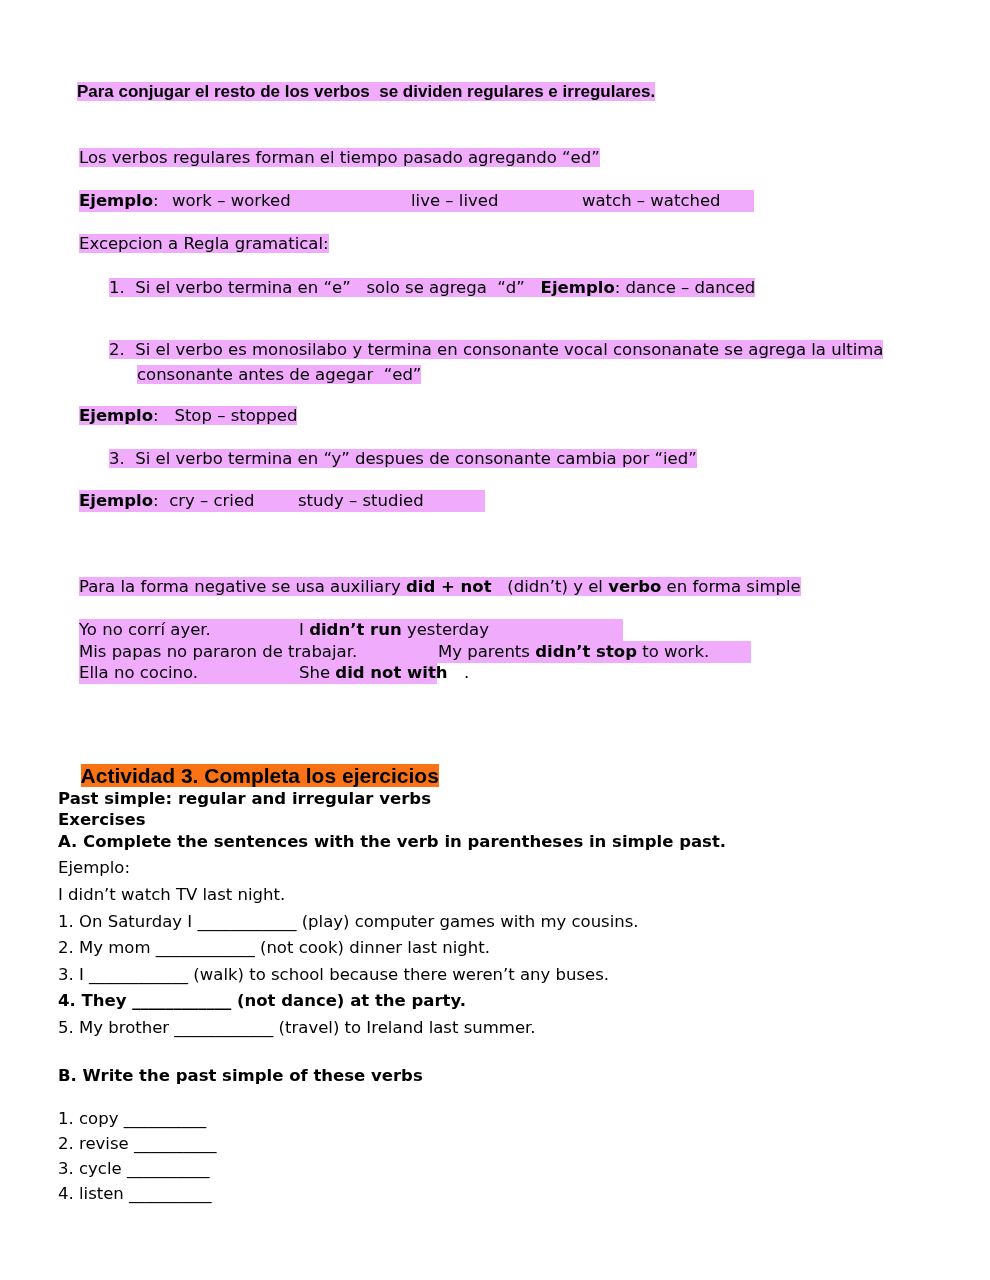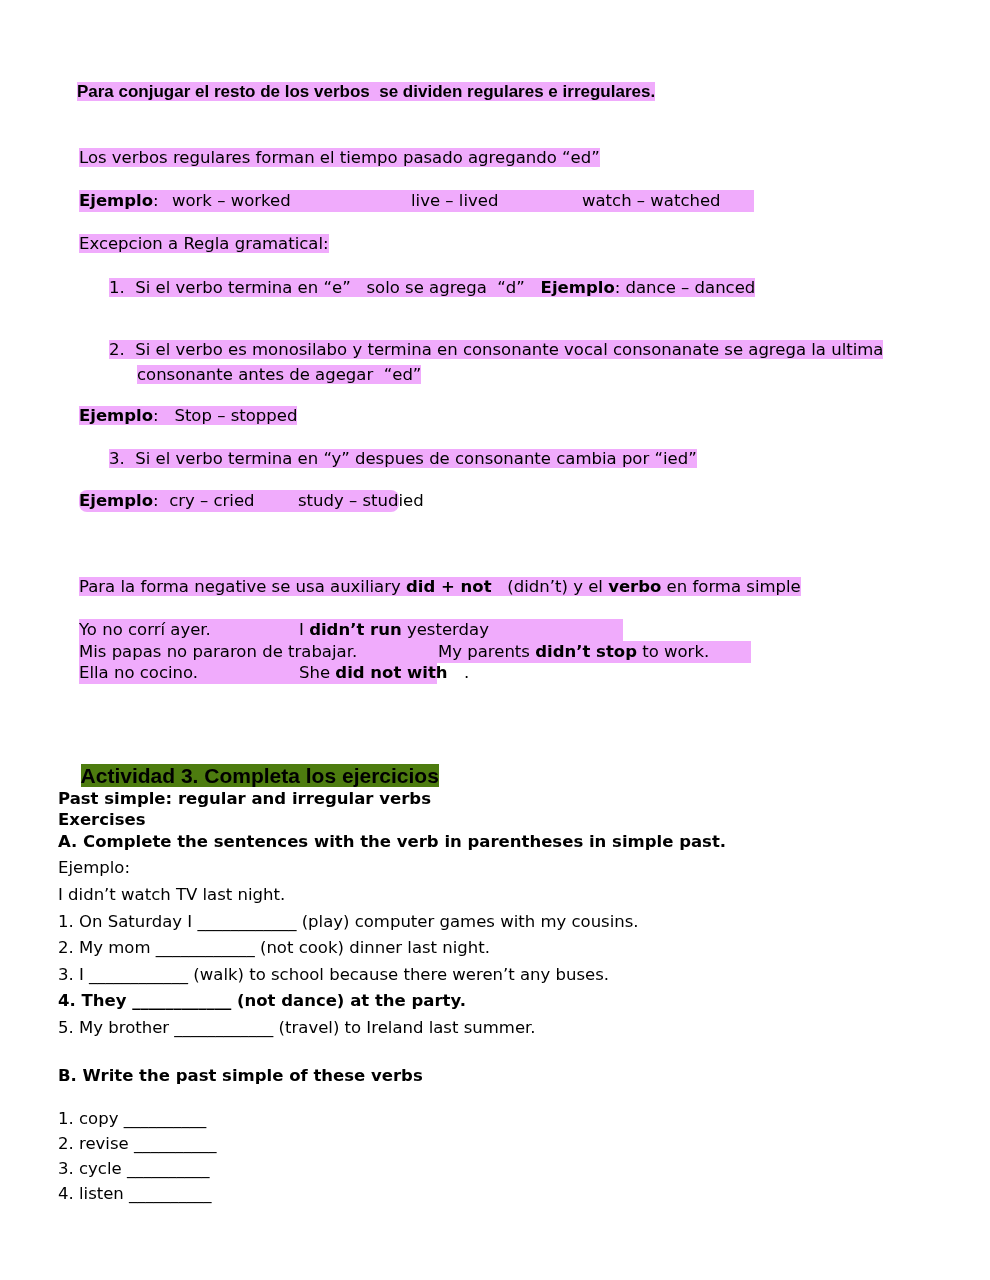--- a/index.html
+++ b/index.html
@@ -2,21 +2,21 @@
 <html><head>
 <meta charset="utf-8">
 <style>
   html, body { margin: 0; padding: 0; background: #ffffff; }
   body {
     width: 990px; height: 1280px; position: relative; overflow: hidden;
     font-family: "DejaVu Sans", sans-serif; color: #000; font-size: 16.5px;
   }
   .line { position: absolute; left: 58px; white-space: pre; line-height: 22px; }
   .hl { background: #f0abfc; }
-  .hg { background: #4d7c0f; }
+  .hg { background: #f97316; }
   .b { font-weight: bold; }
   .arial { font-family: "Liberation Sans", sans-serif; }
   .indent { left: 88px; }
   .indent2 { left: 116px; }
 </style>
 </head>
 <body>
 
 <div>
 
@@ -49,21 +49,21 @@
 
   <div class="line" style="top:383px;">
     <span class="hl"><span class="b">Ejemplo</span><span>:   Stop – stopped</span></span>
   </div>
 
   <div class="line indent" style="top:426px;">
     <span class="hl"><span>3.</span><span>  </span><span>Si el verbo termina en “y” despues de consonante cambia por “ied”</span></span>
   </div>
 
   <div class="line" style="top:468px;">
-    <span class="hl" style="display:inline-block;width:320px;border-radius:8px;"><span class="b">Ejemplo</span><span>:  cry – cried</span><span style="position:absolute;left:240px;">study – studied</span></span>
+    <span class="hl" style="display:inline-block;width:406px;"><span class="b">Ejemplo</span><span>:  cry – cried</span><span style="position:absolute;left:240px;">study – studied</span></span>
   </div>
 
   <div class="line" style="top:554px;">
     <span class="hl"><span>Para la forma negative se usa auxiliary </span><span class="b">did + not</span><span>   (didn’t) y el </span><span class="b">verbo</span><span> en forma simple</span></span>
   </div>
 
   <div class="line" style="top:597px;">
     <span class="hl" style="display:inline-block;width:544px;"><span>Yo no corrí ayer.</span><span style="position:absolute;left:241px;"><span>I </span><span class="b">didn’t run</span><span> yesterday</span></span></span>
   </div>
   <div class="line" style="top:619px;">

